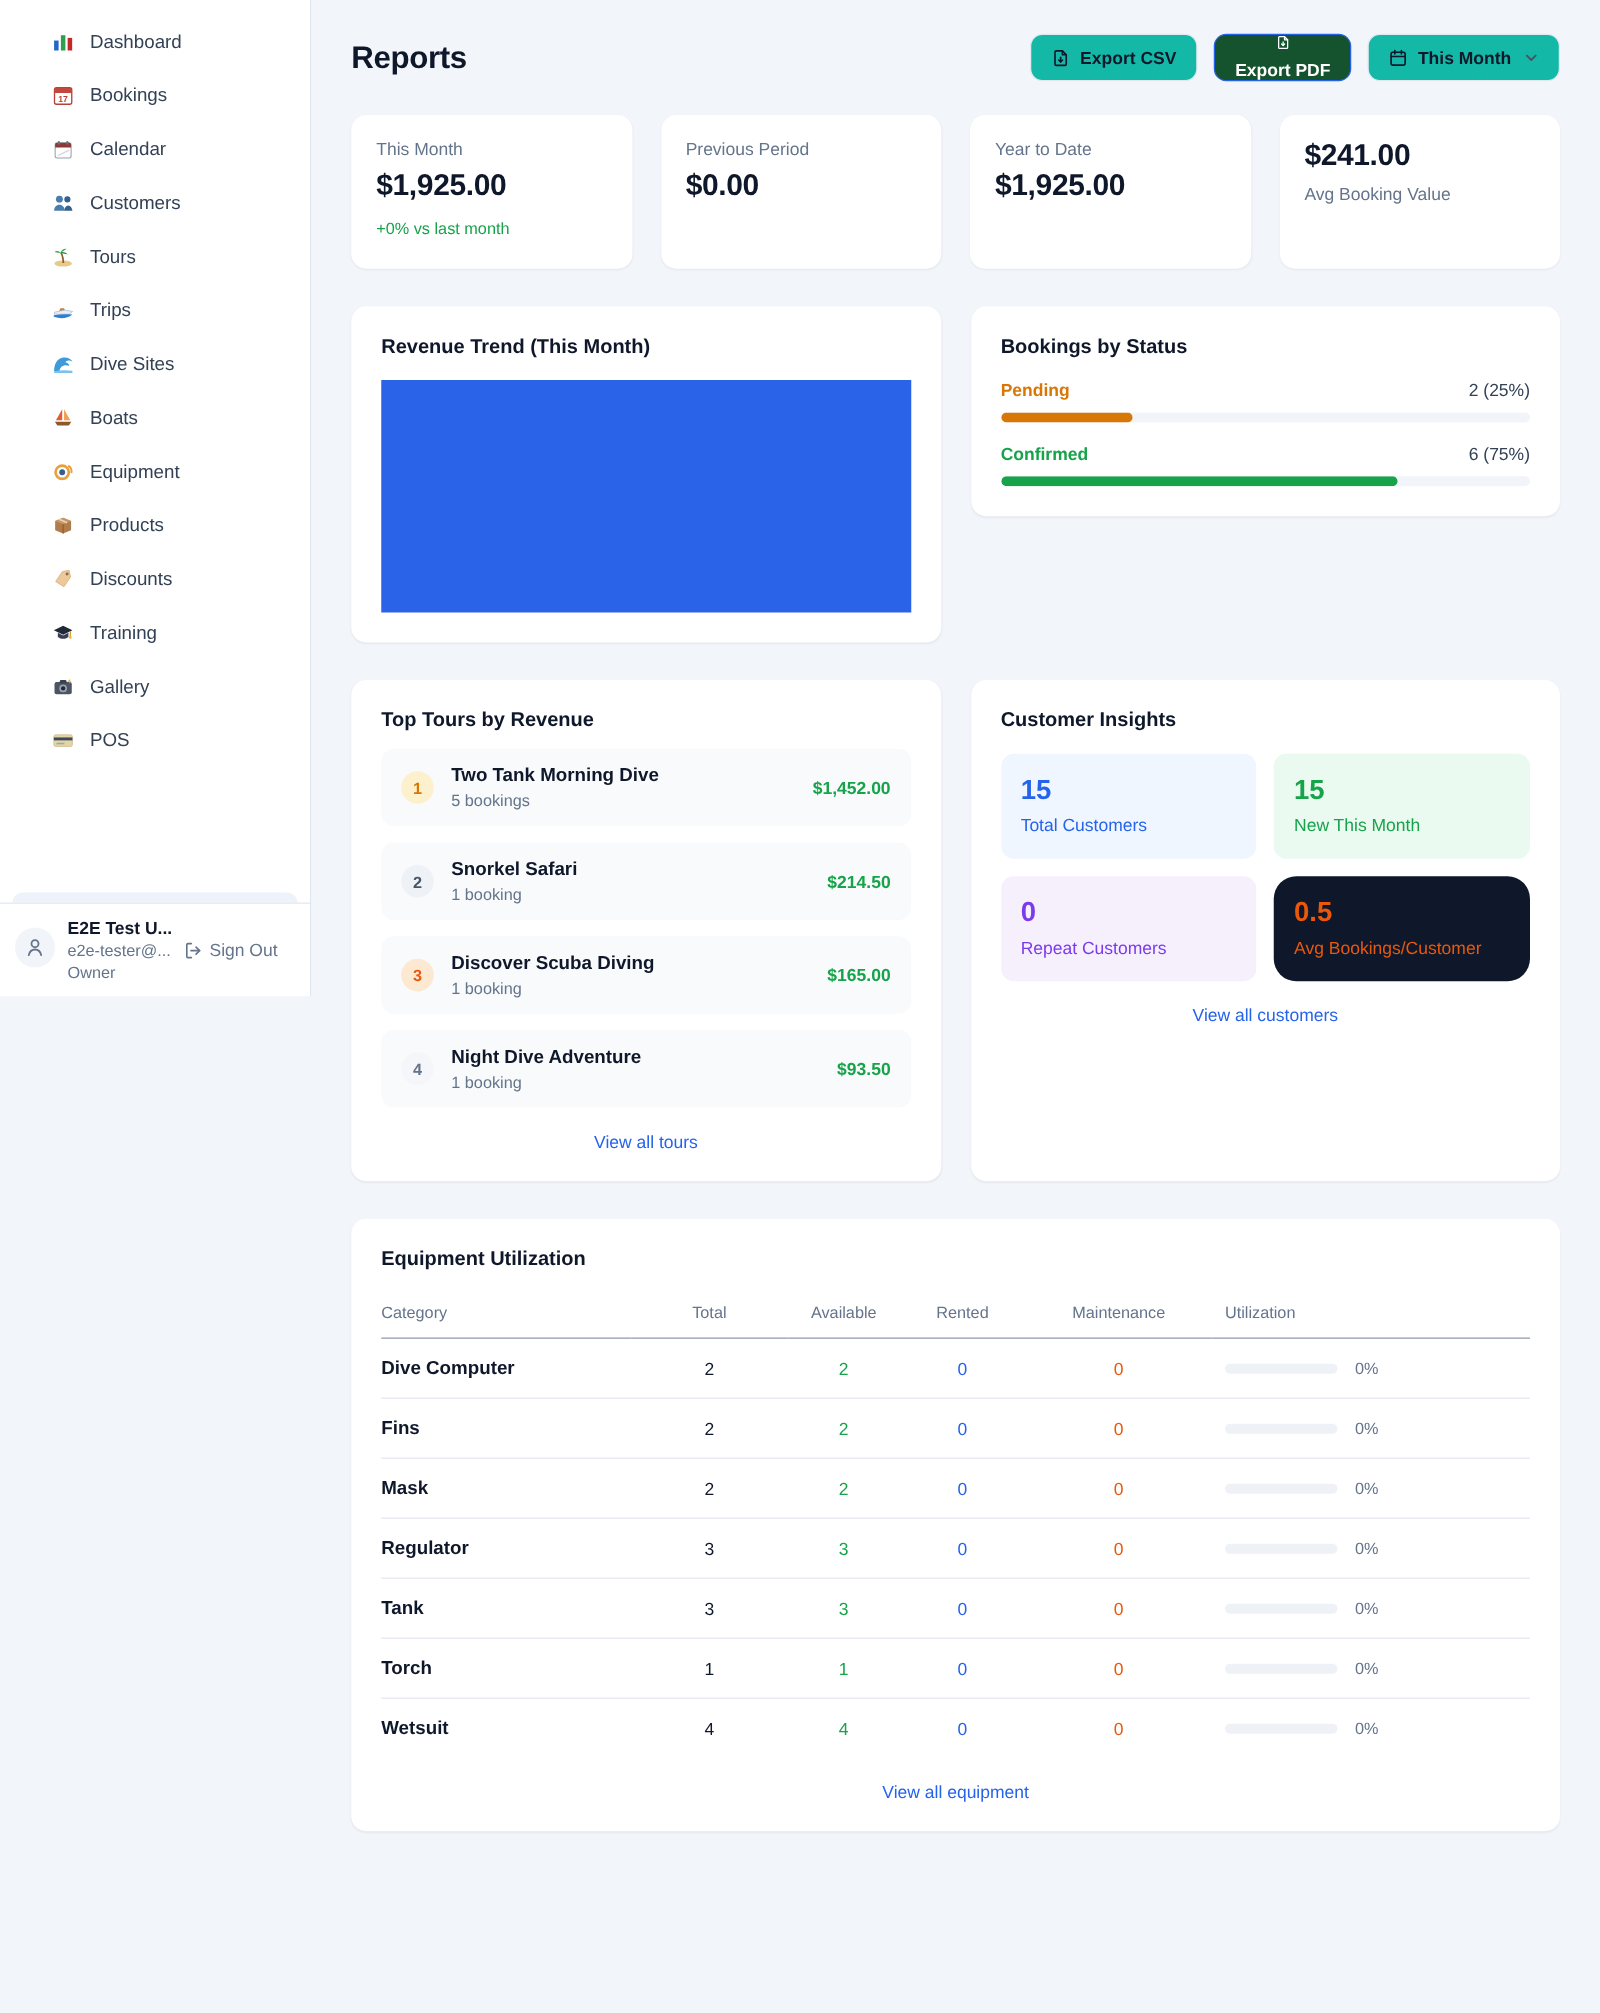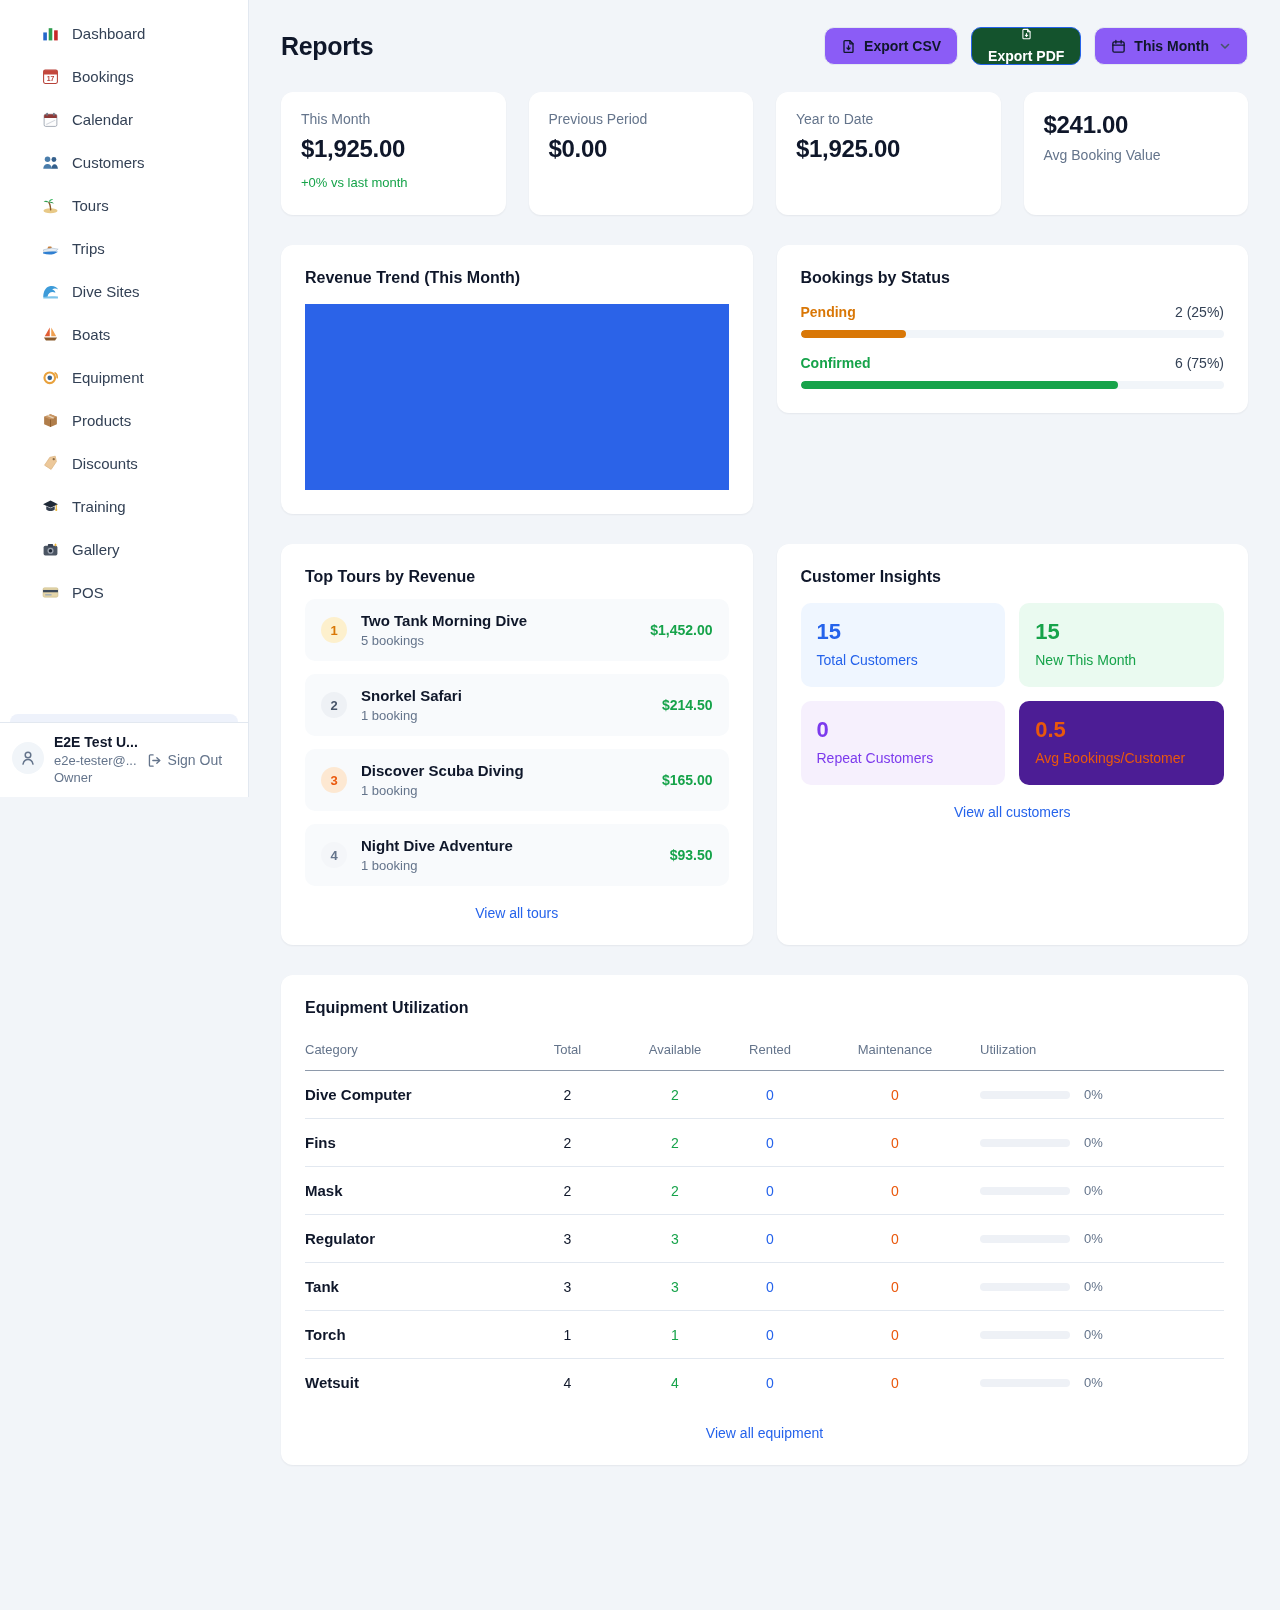--- a/index.html
+++ b/index.html
@@ -49,21 +49,21 @@
   .user-role { font-size:13px; color:#64748b; margin-top:2px; }
 
   
   .main { margin-left:249px; padding:27px 32px 45px 32px; }
   .page-header { display:flex; justify-content:space-between; align-items:center; margin-bottom:27px; }
   .page-title { font-size:25px; font-weight:800; letter-spacing:-0.3px; }
   .header-actions { display:flex; gap:13px; }
   .btn {
     display:inline-flex; align-items:center; gap:8px;
     height:38px; padding:0 16px; border-radius:10px;
-    border:1px solid #e2e8f0; background:#8b5cf6;
+    border:1px solid #e2e8f0; background:#14b8a6;
     font-size:14px; font-weight:600; color:#0f172a;
     font-family:inherit; cursor:pointer;
   }
   .btn svg { display:block; }
   .btn-primary { background:#14532d; border-color:#2563eb; color:#fff;flex-direction:column; }
   .chev { margin-left:2px; color:#475569; }
 
   .stats-row { display:grid; grid-template-columns:repeat(4,1fr); gap:23px; margin-bottom:30px; }
   .stat-card { background:#fff; border-radius:12px; padding:19px 20px; box-shadow:0 1px 2px rgba(15,23,42,.06); min-height:123px; }
   .stat-label { font-size:14px; color:#64748b; }
@@ -461,21 +461,21 @@
           <div class="tile" style="background: rgb(234, 250, 240);">
             <div class="tile-value" style="color: rgb(22, 163, 74);">15</div>
             <div class="tile-label" style="color: rgb(22, 163, 74);">New This Month</div>
           </div>
 
           <div class="tile" style="background: rgb(246, 240, 253);">
             <div class="tile-value" style="color: rgb(124, 58, 237);">0</div>
             <div class="tile-label" style="color: rgb(124, 58, 237);">Repeat Customers</div>
           </div>
 
-          <div class="tile" style="background: #4c1d95;">
+          <div class="tile" style="background: #0f172a; border-radius: 18px;">
             <div class="tile-value" style="color: rgb(234, 88, 12);">0.5</div>
             <div class="tile-label" style="color: rgb(234, 88, 12);">Avg Bookings/Customer</div>
           </div>
         </div>
       <button class="view-link">View all customers</button>
     </div>
   </section>
 
   <section class="card equip-card">
     <div class="card-title">Equipment Utilization</div>

